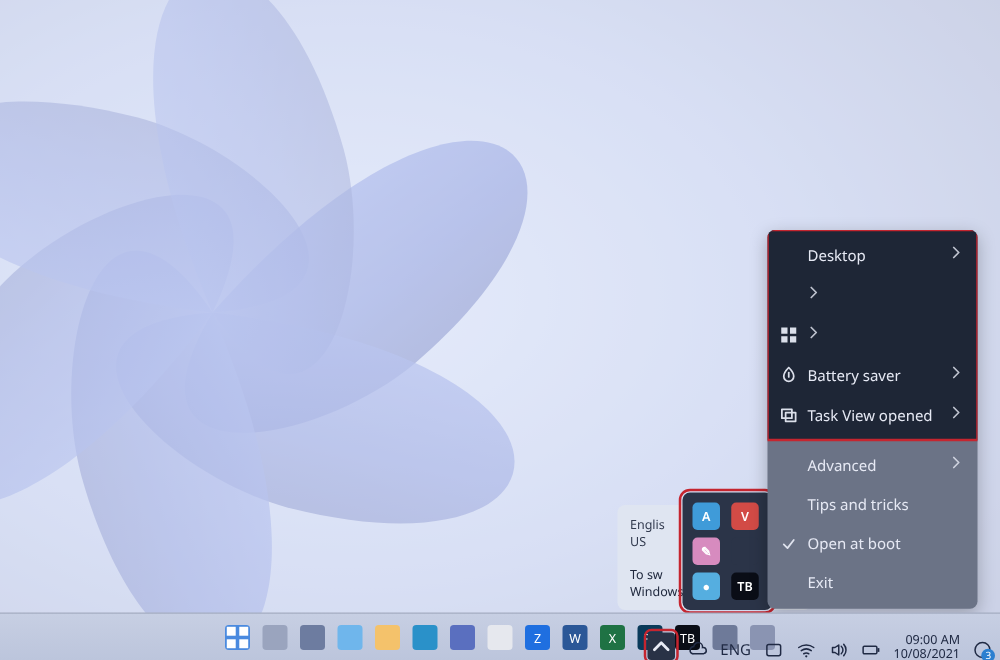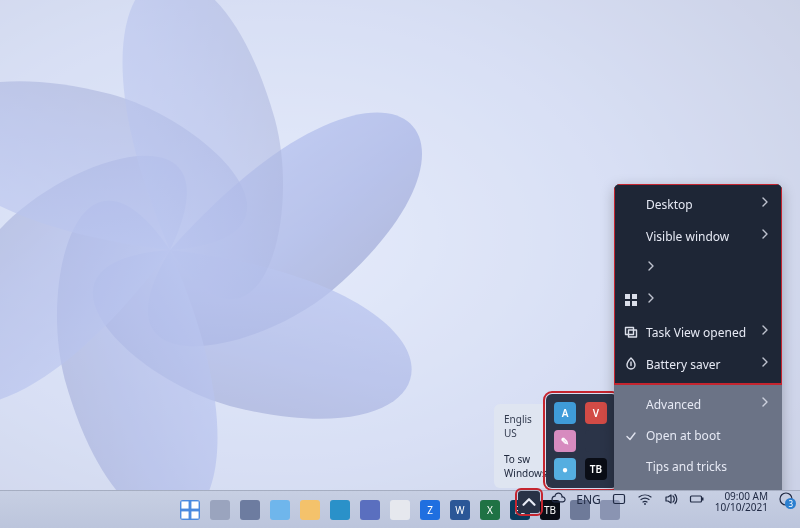--- a/index.html
+++ b/index.html
@@ -39,22 +39,22 @@
   .taskbar .center-apps {
     position:absolute; left:50%; transform:translateX(-50%);
     display:flex; gap:10px; align-items:center;
   }
   .tb-icon {
     width:20px; height:20px; border-radius:3px;
     display:flex; align-items:center; justify-content:center;
     font-size:10px; color:#fff;
   }
   .taskbar .systray {
-    position:absolute; right:6px; top:0; bottom:12px;
-    display:flex; align-items:flex-start; gap:10px;
+    position:absolute; right:6px; top:0; bottom:0;
+    display:flex; align-items:flex-end; gap:10px;
     color:#202a44;
   }
   .sys-icon { width:16px; height:16px; display:flex; align-items:center; justify-content:center; }
   .clock { text-align:right; line-height:1.1; font-size:10px; }
   .hidden-icons-btn {
     width:22px; height:22px; border-radius:3px;
     display:flex; align-items:center; justify-content:center;
     background:#293246; color:#e8ebf5;
     outline:2px solid var(--highlight-red);
     outline-offset:1px;
@@ -166,89 +166,82 @@
   <div class="ctx-top" id="ctx-top">
       <div class="ctx-item">
         <span class="ci-icon"></span>
         <span class="ci-label">Desktop</span>
         <span class="ci-arrow"><svg class="glyph" viewBox="0 0 10 14">
             <polyline points="3,3 7,7 3,11" stroke="currentColor" fill="none" stroke-width="1.4" stroke-linecap="round" stroke-linejoin="round"></polyline>
           </svg></span>
       </div>
       <div class="ctx-item">
         <span class="ci-icon"></span>
-        <span class="ci-label">Visible window</span>
-        <span class="ci-arrow"><svg class="glyph" viewBox="0 0 10 14">
-            <polyline points="3,3 7,7 3,11" stroke="currentColor" fill="none" stroke-width="1.4" stroke-linecap="round" stroke-linejoin="round"></polyline>
-          </svg></span>
-      </div>
-      <div class="ctx-item">
-        <span class="ci-icon"></span>
         <span class="ci-arrow"><svg class="glyph" viewBox="0 0 10 14">
             <polyline points="3,3 7,7 3,11" stroke="currentColor" fill="none" stroke-width="1.4" stroke-linecap="round" stroke-linejoin="round"></polyline>
           </svg></span>
       </div>
       <div class="ctx-item">
         <span class="ci-icon">
           <svg class="glyph" viewBox="0 0 14 14">
             <rect x="1" y="1" width="5" height="5" fill="currentColor"></rect>
             <rect x="8" y="1" width="5" height="5" fill="currentColor"></rect>
             <rect x="1" y="8" width="5" height="5" fill="currentColor"></rect>
             <rect x="8" y="8" width="5" height="5" fill="currentColor"></rect>
           </svg>
         </span>
         <span class="ci-arrow"><svg class="glyph" viewBox="0 0 10 14">
             <polyline points="3,3 7,7 3,11" stroke="currentColor" fill="none" stroke-width="1.4" stroke-linecap="round" stroke-linejoin="round"></polyline>
           </svg></span>
       </div>
       <div class="ctx-item">
         <span class="ci-icon">
           <svg class="glyph" viewBox="0 0 14 14">
+            <path d="M7 1c3 3 4 5 4 7a4 4 0 0 1-8 0c0-2 1-4 4-7z" stroke="currentColor" fill="none" stroke-width="1.4" stroke-linecap="round" stroke-linejoin="round"></path>
+            <path d="M7 5v3.5" stroke="currentColor" fill="none" stroke-width="1.4" stroke-linecap="round" stroke-linejoin="round"></path>
+          </svg>
+        </span>
+        <span class="ci-label">Battery saver</span>
+        <span class="ci-arrow"><svg class="glyph" viewBox="0 0 10 14">
+            <polyline points="3,3 7,7 3,11" stroke="currentColor" fill="none" stroke-width="1.4" stroke-linecap="round" stroke-linejoin="round"></polyline>
+          </svg></span>
+      </div>
+      <div class="ctx-item">
+        <span class="ci-icon">
+          <svg class="glyph" viewBox="0 0 14 14">
             <rect x="1.5" y="2.5" width="8" height="7" stroke="currentColor" fill="none" stroke-width="1.4" stroke-linecap="round" stroke-linejoin="round"></rect>
             <rect x="4.5" y="5" width="8" height="7" stroke="currentColor" fill="none" stroke-width="1.4" stroke-linecap="round" stroke-linejoin="round"></rect>
           </svg>
         </span>
         <span class="ci-label">Task View opened</span>
         <span class="ci-arrow"><svg class="glyph" viewBox="0 0 10 14">
             <polyline points="3,3 7,7 3,11" stroke="currentColor" fill="none" stroke-width="1.4" stroke-linecap="round" stroke-linejoin="round"></polyline>
           </svg></span>
       </div>
-      <div class="ctx-item">
-        <span class="ci-icon">
-          <svg class="glyph" viewBox="0 0 14 14">
-            <path d="M7 1c3 3 4 5 4 7a4 4 0 0 1-8 0c0-2 1-4 4-7z" stroke="currentColor" fill="none" stroke-width="1.4" stroke-linecap="round" stroke-linejoin="round"></path>
-            <path d="M7 5v3.5" stroke="currentColor" fill="none" stroke-width="1.4" stroke-linecap="round" stroke-linejoin="round"></path>
-          </svg>
-        </span>
-        <span class="ci-label">Battery saver</span>
-        <span class="ci-arrow"><svg class="glyph" viewBox="0 0 10 14">
-            <polyline points="3,3 7,7 3,11" stroke="currentColor" fill="none" stroke-width="1.4" stroke-linecap="round" stroke-linejoin="round"></polyline>
-          </svg></span>
-      </div>
     </div>
   <div class="ctx-bottom" id="ctx-bottom">
       <div class="ctx-item">
         <span class="ci-icon"></span>
         <span class="ci-label">Advanced</span>
         <span class="ci-arrow"><svg class="glyph" viewBox="0 0 10 14">
             <polyline points="3,3 7,7 3,11" stroke="currentColor" fill="none" stroke-width="1.4" stroke-linecap="round" stroke-linejoin="round"></polyline>
           </svg></span>
+      </div>
+      <div class="ctx-item">
+        <span class="ci-icon"></span>
+        <span class="ci-label">Tips and tricks</span>
+        <span class="ci-arrow"></span>
       </div>
       <div class="ctx-item">
         <span class="ci-icon">
           <svg class="glyph" viewBox="0 0 14 14">
             <polyline points="3,7.5 6,10.5 11,4" stroke="currentColor" fill="none" stroke-width="1.4" stroke-linecap="round" stroke-linejoin="round"></polyline>
           </svg>
         </span>
         <span class="ci-label">Open at boot</span>
-        <span class="ci-arrow"></span>
-      </div>
-      <div class="ctx-item">
-        <span class="ci-icon"></span>
-        <span class="ci-label">Tips and tricks</span>
         <span class="ci-arrow"></span>
       </div>
       <div class="ctx-item">
         <span class="ci-icon"></span>
         <span class="ci-label">Exit</span>
         <span class="ci-arrow"></span>
       </div>
     </div>
 </div>
 
@@ -307,21 +300,21 @@
         </svg>
     </div>
     <div class="sys-icon">
       <svg class="glyph" viewBox="0 0 16 16">
           <rect x="1.5" y="5" width="11" height="6" rx="1" fill="none" stroke="currentColor" stroke-width="1.2"></rect>
           <rect x="13" y="6.5" width="1.5" height="3" fill="currentColor"></rect>
         </svg>
     </div>
     <div class="clock">
       <div>09:00 AM</div>
-      <div>10/10/2021</div>
+      <div>10/08/2021</div>
     </div>
     <div class="sys-icon" style="position:relative">
       <svg class="glyph" viewBox="0 0 16 16">
           <circle cx="8" cy="8" r="6" fill="none" stroke="currentColor" stroke-width="1.2"></circle>
         </svg>
       <span style="position:absolute;right:-2px;bottom:-2px;background:#2b7fd0;color:#fff;border-radius:7px;font-size:8px;padding:0 3px;line-height:11px">3</span>
     </div>
   </div>
 </div>
 

